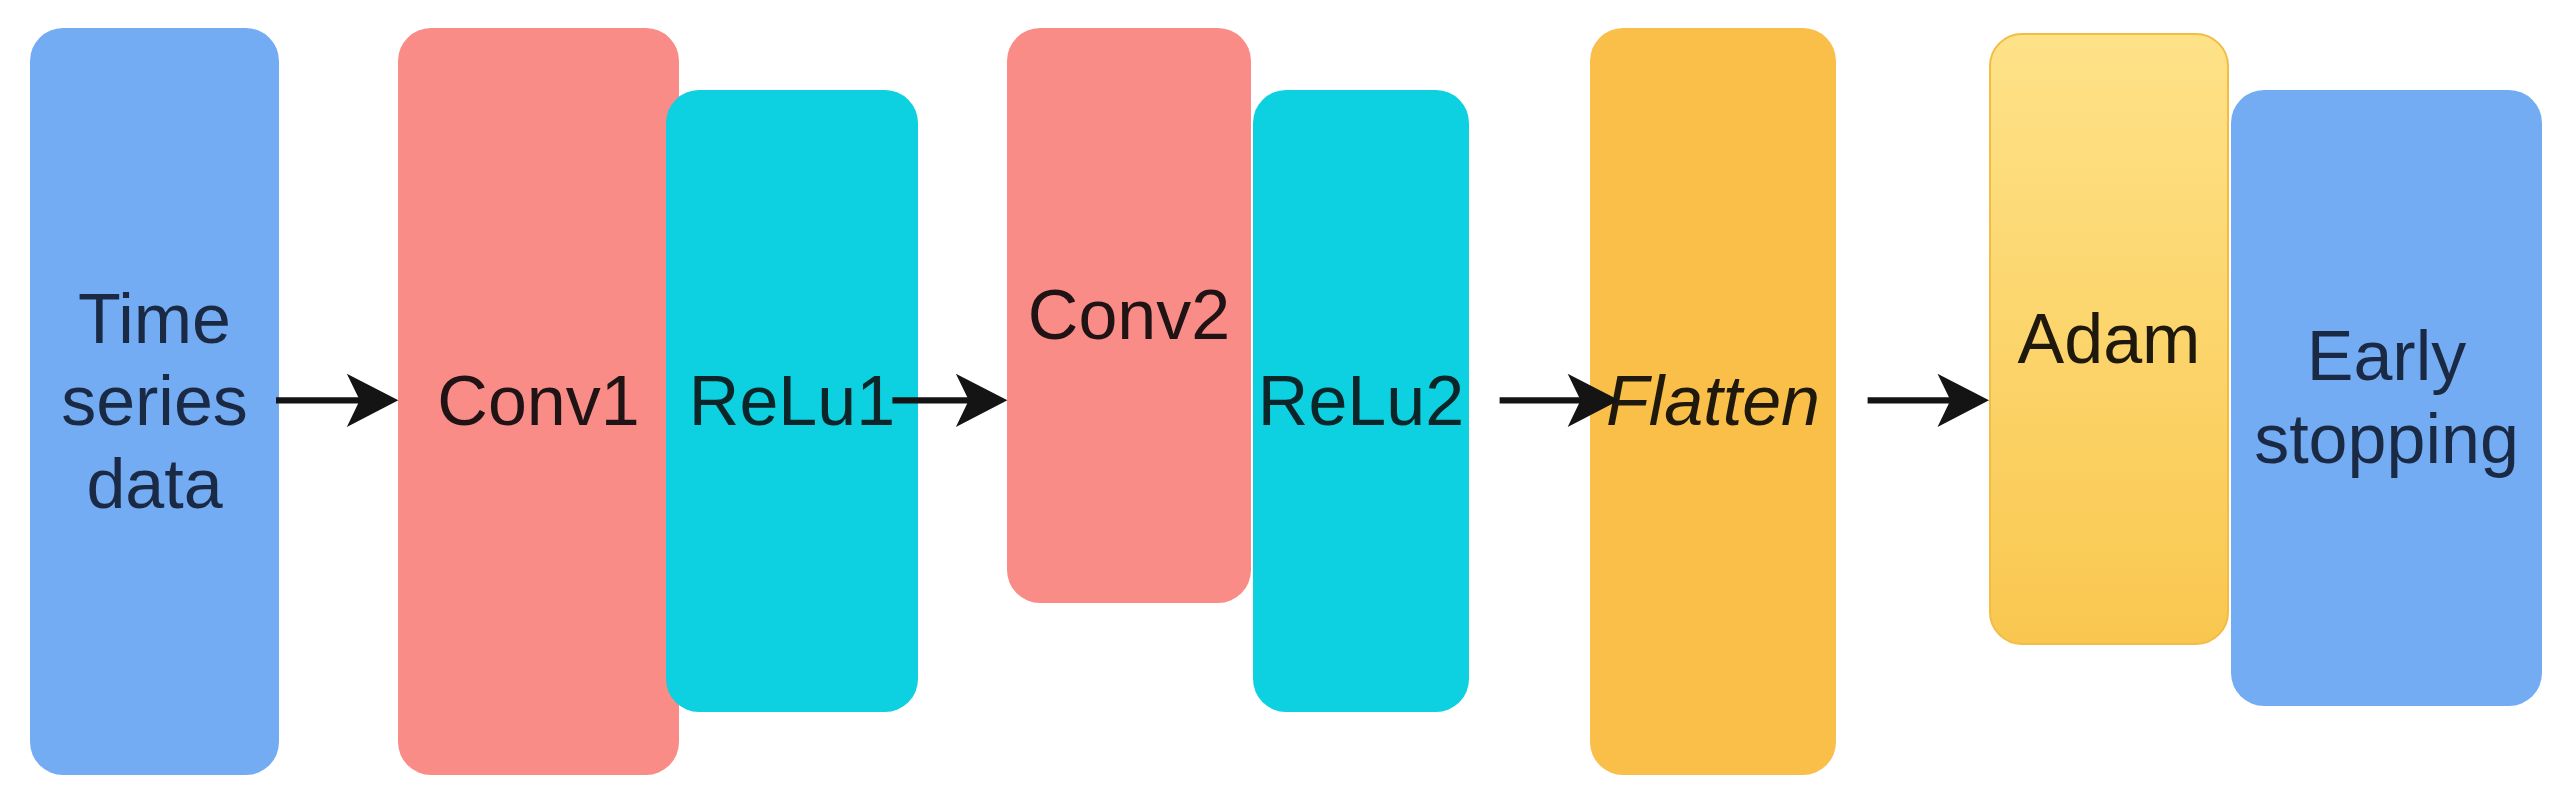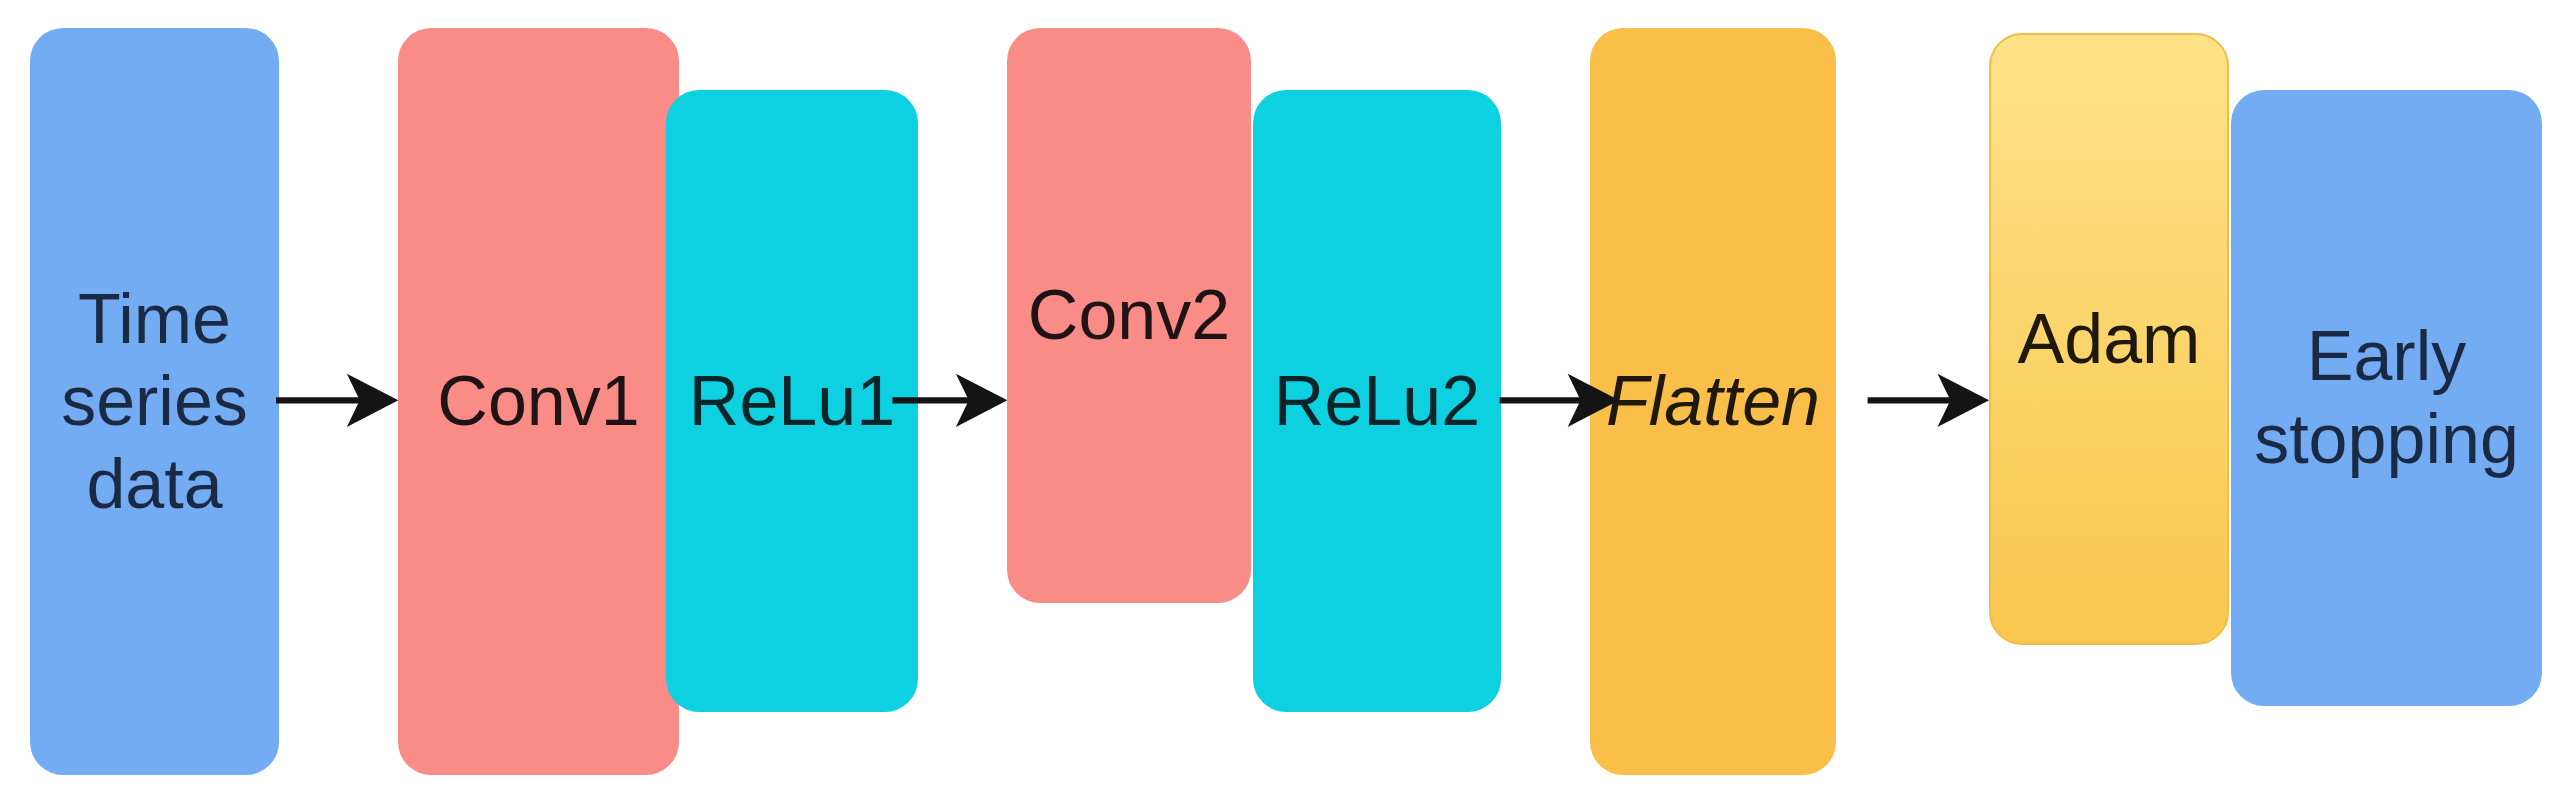--- a/index.html
+++ b/index.html
@@ -34,21 +34,21 @@
     letter-spacing: 0px;
     white-space: normal;
   }
   .block .label { display: block; padding: 0 5.5px; }
 
   
   .b-time    { left: 30px;   top: 28px; width: 249px; height: 747px; }
   .b-conv1   { left: 398px;  top: 28px; width: 281px; height: 747px; }
   .b-relu1   { left: 642px;  top: 90px; width: 252px; height: 622px; margin-left: 24px; }
   .b-conv2   { left: 1007px; top: 28px; width: 244px; height: 575px; }
-  .b-relu2   { left: 1253px; top: 90px; width: 248px; height: 622px; }
+  .b-relu2   { left: 1253px; top: 90px; width: 216px; height: 622px; }
   .b-flatten { left: 1590px; top: 28px; width: 246px; height: 747px; font-style: italic; }
   .b-adam    { left: 1989px; top: 33px; width: 240px; height: 612px;
                background: linear-gradient(180deg, var(--c-top) 0%, var(--c-bottom) 100%);
                border: 2.8px solid var(--c-border);
                box-sizing: border-box; }
   .b-early   { left: 2231px; top: 90px; width: 311px; height: 616px; }
 
   .arrow-layer {
     position: absolute;
     left: 0; top: 0;

